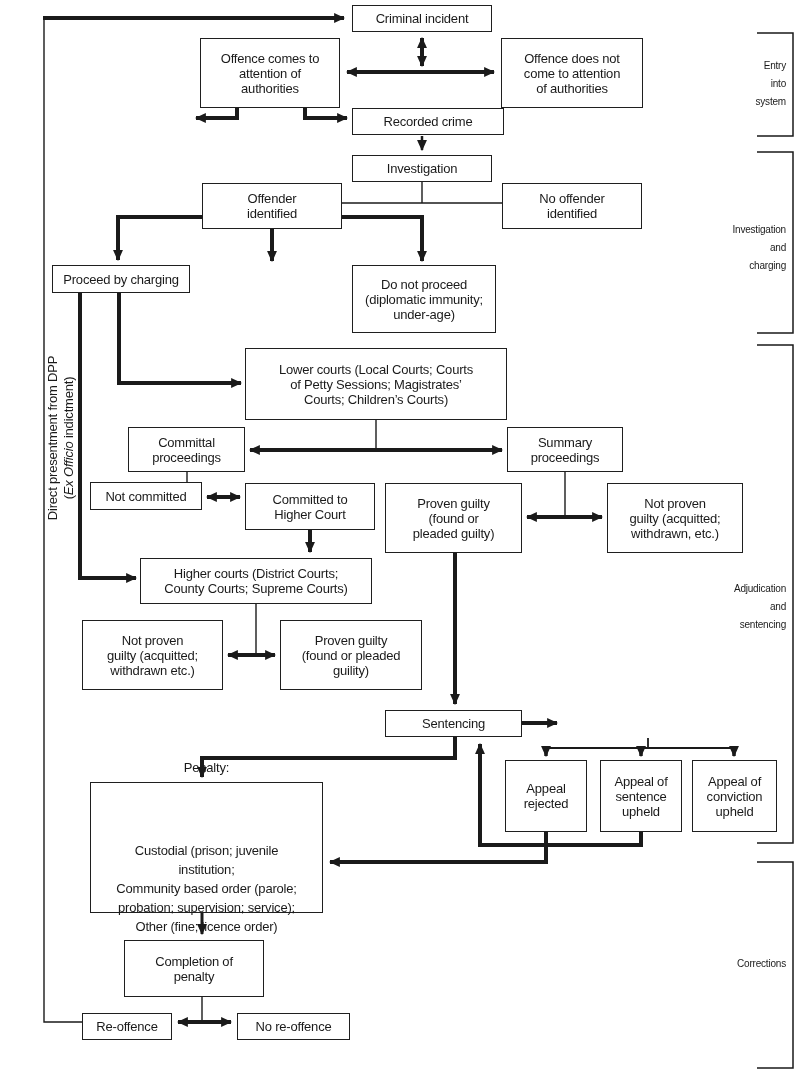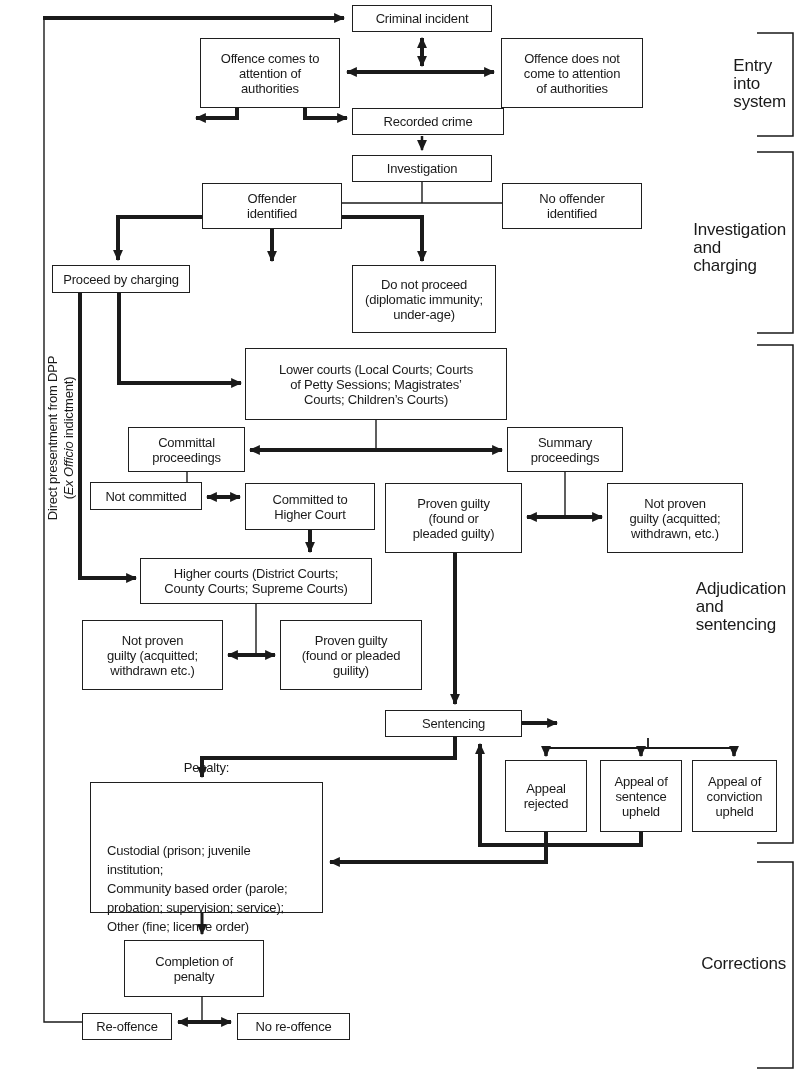--- a/index.html
+++ b/index.html
@@ -8,25 +8,25 @@
     font-family:"Liberation Sans",sans-serif;color:#1a1a1a;
   }
   #connectors{position:absolute;left:0;top:0;}
   .node{
     position:absolute;box-sizing:border-box;background:#ffffff;
     border:1.5px solid #1f1f1f;
     display:flex;align-items:center;justify-content:center;
     text-align:center;font-size:13px;line-height:15px;letter-spacing:-0.2px;
     white-space:pre-line;padding:1px 8px;
   }
-  .node.penalty{flex-direction:column;align-items:stretch;justify-content:center;padding:4px 16px;gap:31px;}
+  .node.penalty{flex-direction:column;align-items:stretch;justify-content:center;padding:4px 0;gap:31px;}
   .node.penalty .p-title{text-align:center;}
-  .node.penalty .p-body{text-align:left;line-height:19px;margin-top:35px;}
+  .node.penalty .p-body{text-align:center;line-height:19px;margin-top:35px;}
   .stage{
-    position:absolute;right:16px;font-size:17px;line-height:18px;
+    position:absolute;right:16px;text-align:right;font-size:10px;line-height:18px;
     letter-spacing:-0.2px;white-space:pre-line;
   }
   .rotated{
     position:absolute;left:-88px;top:421px;width:300px;height:34px;
     transform:rotate(-90deg);text-align:center;font-size:13px;line-height:16px;
     letter-spacing:-0.2px;
   }
 </style>
 </head>
 <body>

